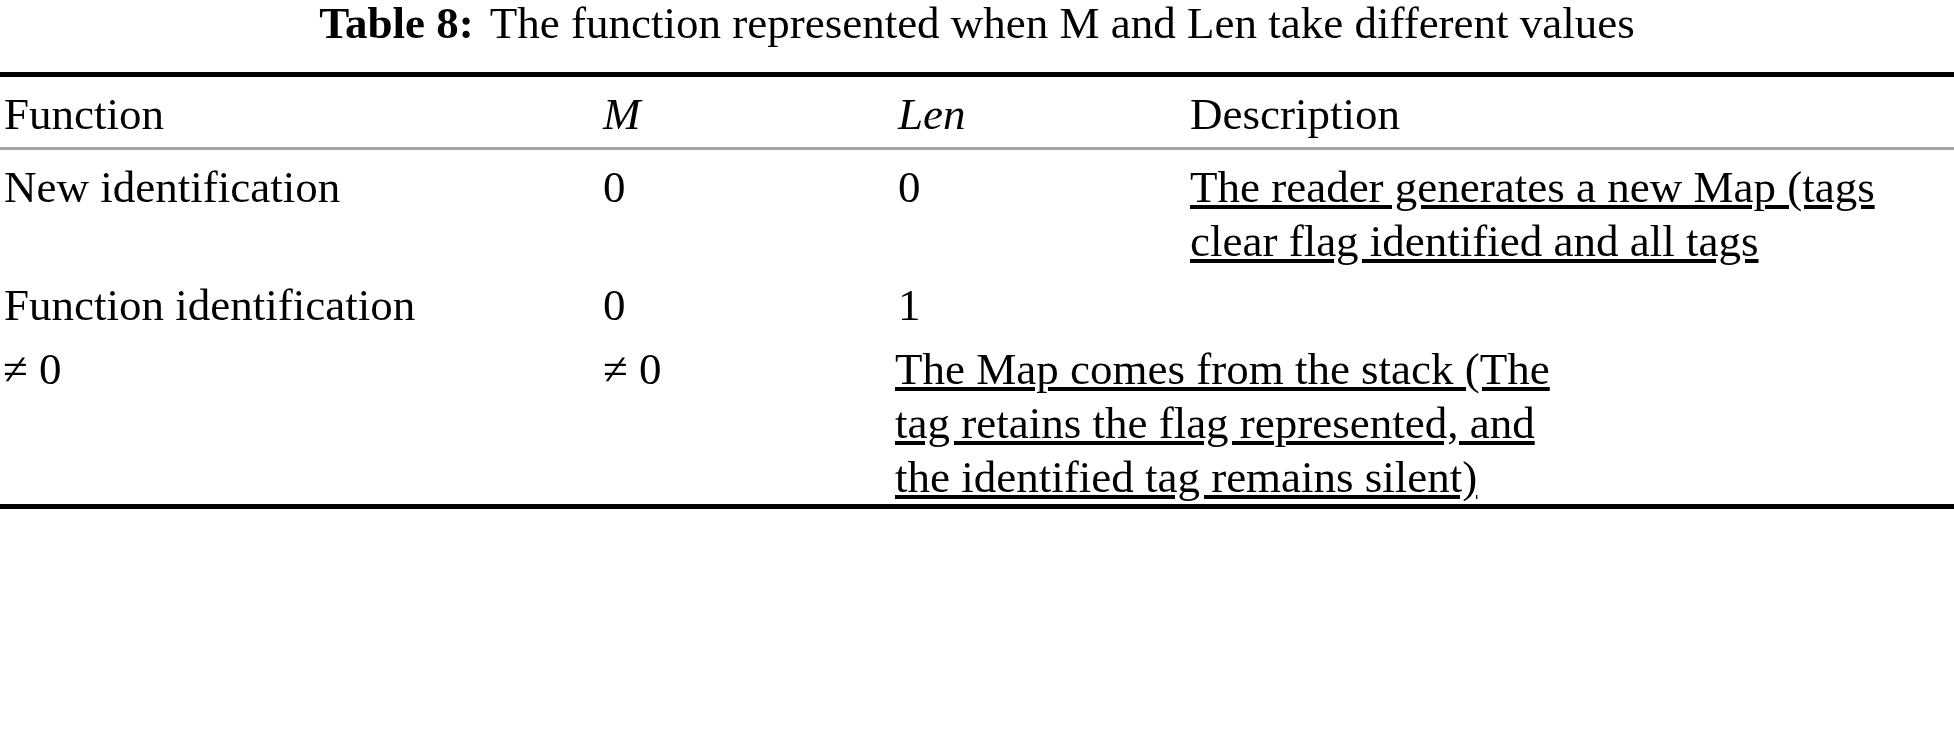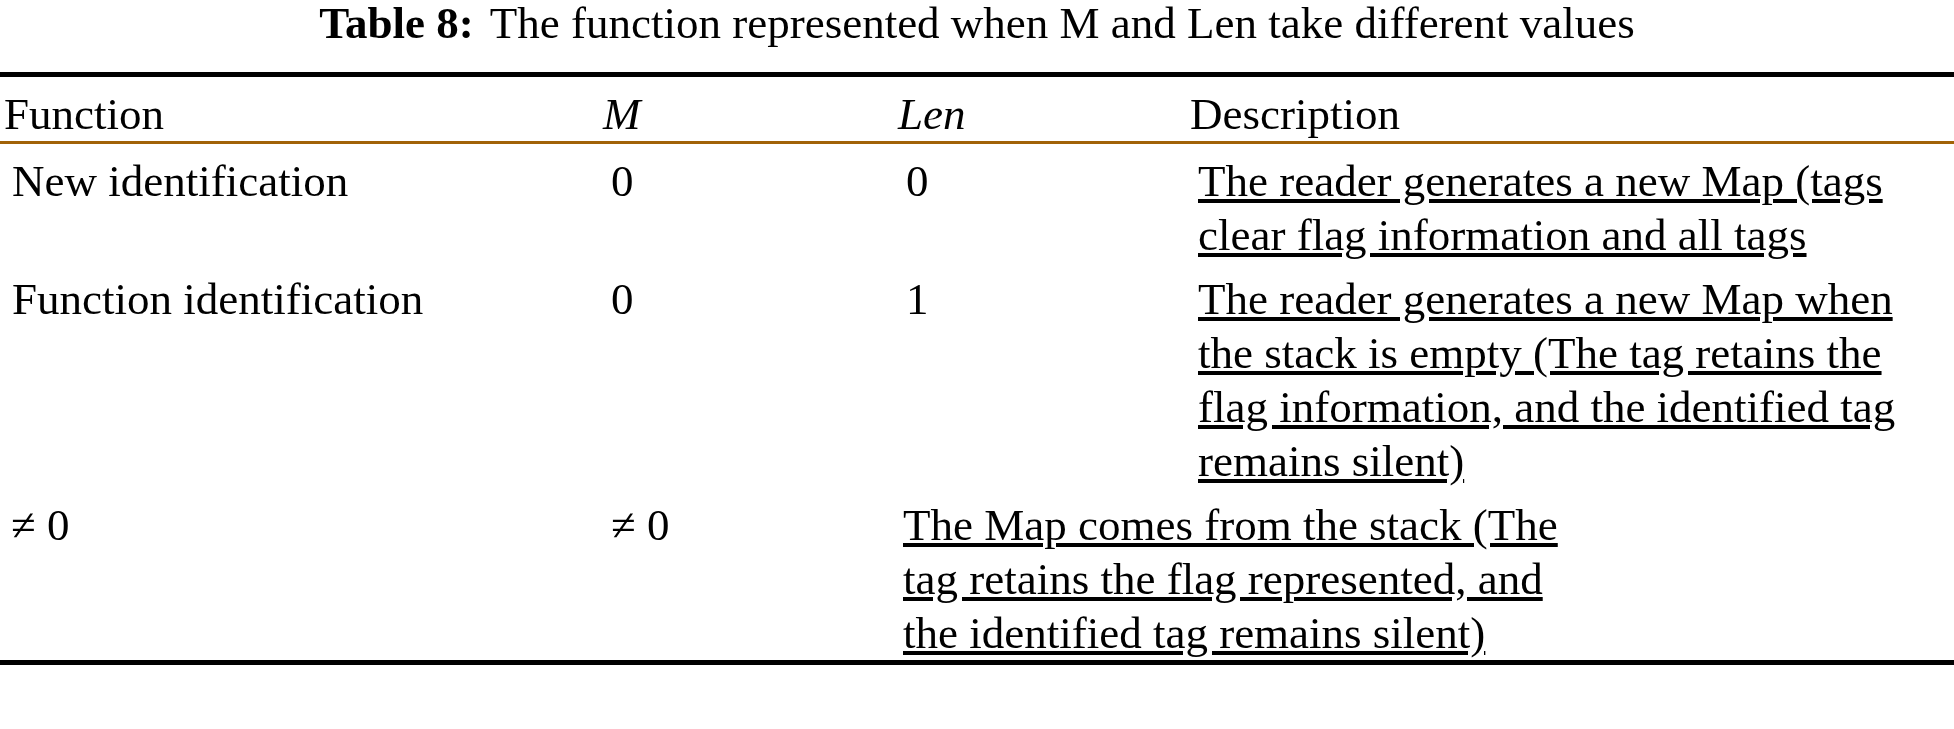--- a/index.html
+++ b/index.html
@@ -19,22 +19,22 @@
   .tbl {
     position: absolute; top: 72px; left: 0; width: 1954px;
     border-top: 5px solid #000; border-bottom: 5px solid #000;
     box-sizing: border-box;
   }
   .row {
     display: grid;
     grid-template-columns: 600px 295px 295px 764px;
     font-size: 45px; line-height: 54px;
   }
-  .row.header { border-bottom: 3px solid #a16207; padding: 10px 0 0 0; }
-  .row.body   { padding: 10px 0 0 8px; }
+  .row.header { border-bottom: 3px solid #a3a3a3; padding: 10px 0 6px 0; }
+  .row.body   { padding: 10px 0 0 0; }
 
   .c  { white-space: nowrap; overflow: visible; }
   .c1 { padding-left: 4px; }
   .c2, .c3 { padding-left: 3px; }
   .ital { font-style: italic; }
   .dline { white-space: nowrap; text-decoration: underline; }
 </style>
 </head>
 <body>
 
@@ -52,34 +52,28 @@
       <div class="c c3 ital">Len</div>
       <div class="c c4">Description</div>
     </div>
 
     <div class="row body">
       <div class="c c1">New identification</div>
       <div class="c c2">0</div>
       <div class="c c3">0</div>
       <div class="c c4">
         <div class="dline">The reader generates a new Map (tags</div>
-        <div class="dline">clear flag information and all tags</div>
+        <div class="dline">clear flag identified and all tags</div>
       </div>
     </div>
 
     <div class="row body">
       <div class="c c1">Function identification</div>
       <div class="c c2">0</div>
       <div class="c c3">1</div>
-      <div class="c c4">
-        <div class="dline">The reader generates a new Map when</div>
-        <div class="dline">the stack is empty (The tag retains the</div>
-        <div class="dline">flag information, and the identified tag</div>
-        <div class="dline">remains silent)</div>
-      </div>
     </div>
 
     <div class="row body">
       <div class="c c2">≠ 0</div>
       <div class="c c3">≠ 0</div>
       <div class="c c4">
         <div class="dline">The Map comes from the stack (The</div>
         <div class="dline">tag retains the flag represented, and</div>
         <div class="dline">the identified tag remains silent)</div>
       </div>

